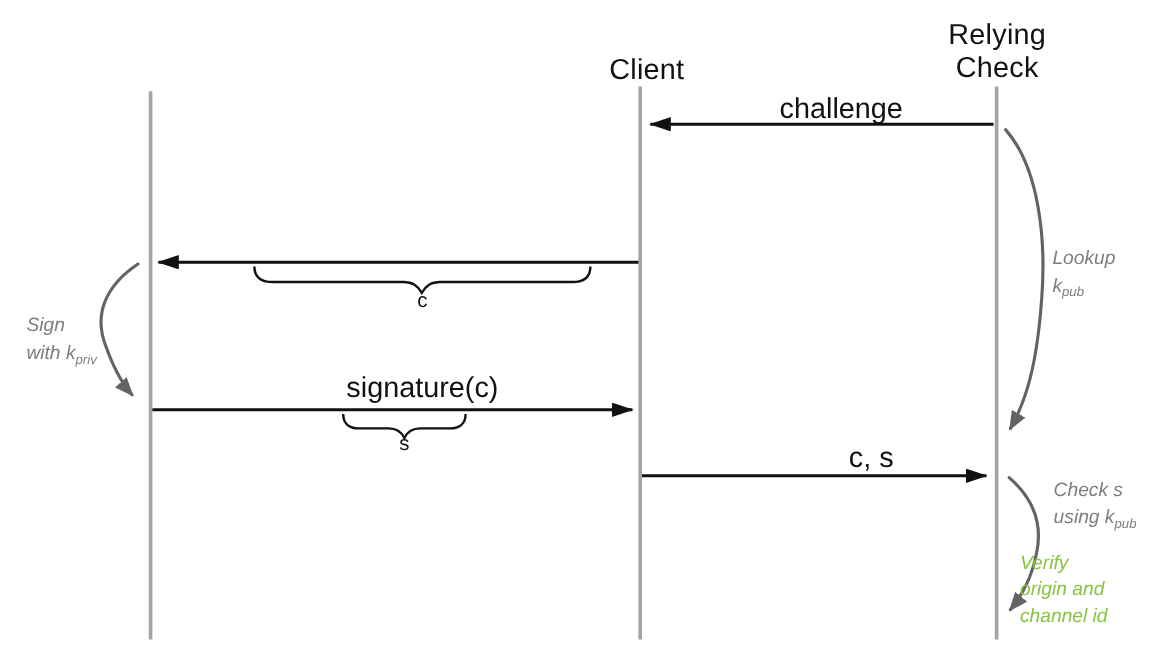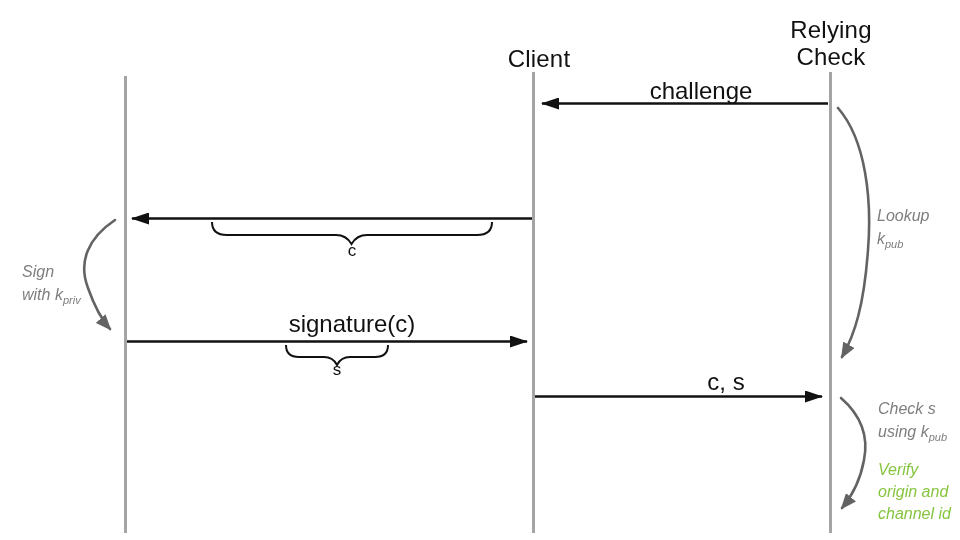--- a/index.html
+++ b/index.html
@@ -131,19 +131,19 @@
   <div class="txt note" style="left:878px; top:397px;">
     <div>Check s</div>
     <div><span>using k</span><span class="subscript">pub</span></div>
   </div>
 
   <div class="txt note" style="left:877px; top:204px;">
     <div>Lookup</div>
     <div><span>k</span><span class="subscript">pub</span></div>
   </div>
 
-  <div class="txt note green" style="left:878px; top:459px;">
+  <div class="txt note green" style="left:850px; top:459px;">
     <div>Verify</div>
     <div>origin and</div>
     <div>channel id</div>
   </div>
 
 </div>
 
 </body></html>

